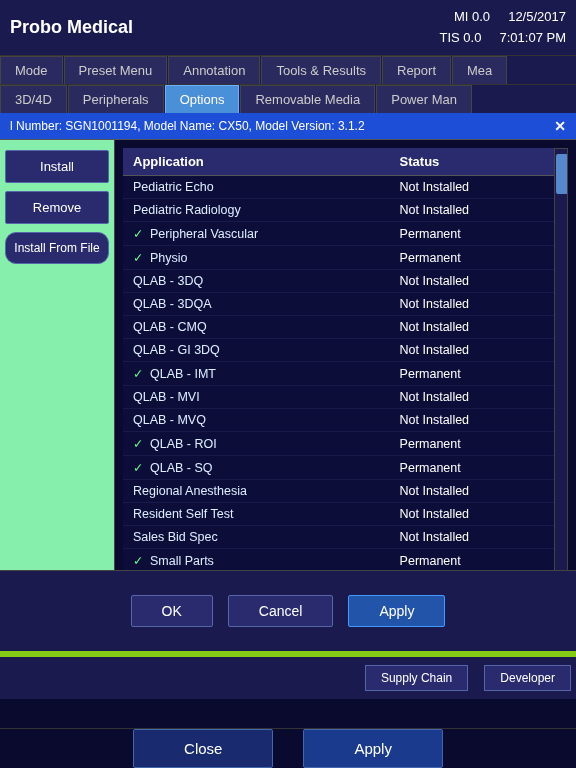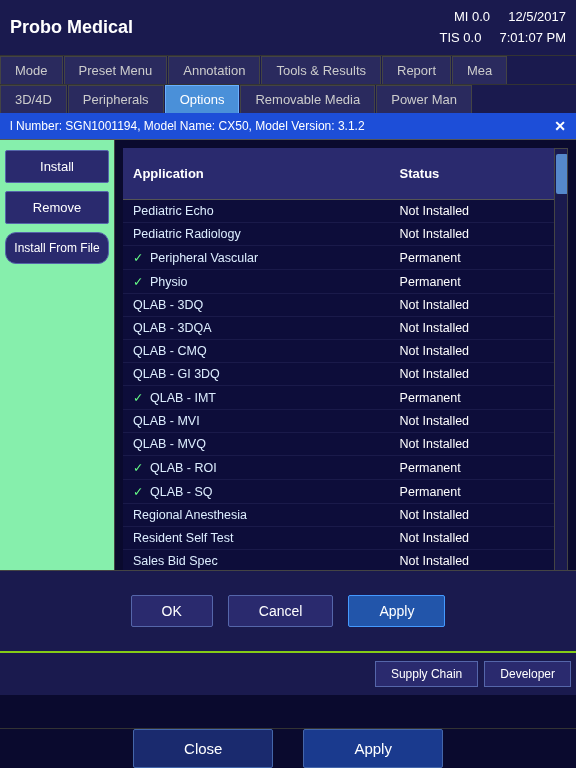--- a/index.html
+++ b/index.html
@@ -116,21 +116,21 @@
     }
     .app-table {
       width: 100%;
       border-collapse: collapse;
       background: #0d0d3a;
     }
     .app-table thead tr {
       background: #2a2a6e;
     }
     .app-table thead th {
-      padding: 18px 10px;
+      padding: 6px 10px;
       text-align: left;
       font-size: 13px;
       color: white;
       border-bottom: 1px solid #555;
     }
     .app-table tbody tr {
       border-bottom: 1px solid #1a1a4a;
     }
     .app-table tbody td {
       padding: 4px 10px;
@@ -197,23 +197,23 @@
     }
     .dialog-btn.apply-btn {
       background: #2255aa;
       border-color: #4499ff;
     }
 
     
     .bottom-tabs {
       display: flex;
       background: #1a1a4e;
-      border-top: 2px solid #84cc16;
+      border-top: 6px solid #84cc16;
       padding: 8px 5px;
-      gap: 6px;
+      gap: 16px;
       justify-content: flex-end;
     }
     .bottom-tab {
       background: #2a2a6e;
       color: white;
       border: 1px solid #5566aa;
       padding: 5px 15px;
       font-size: 12px;
       cursor: pointer;
     }

